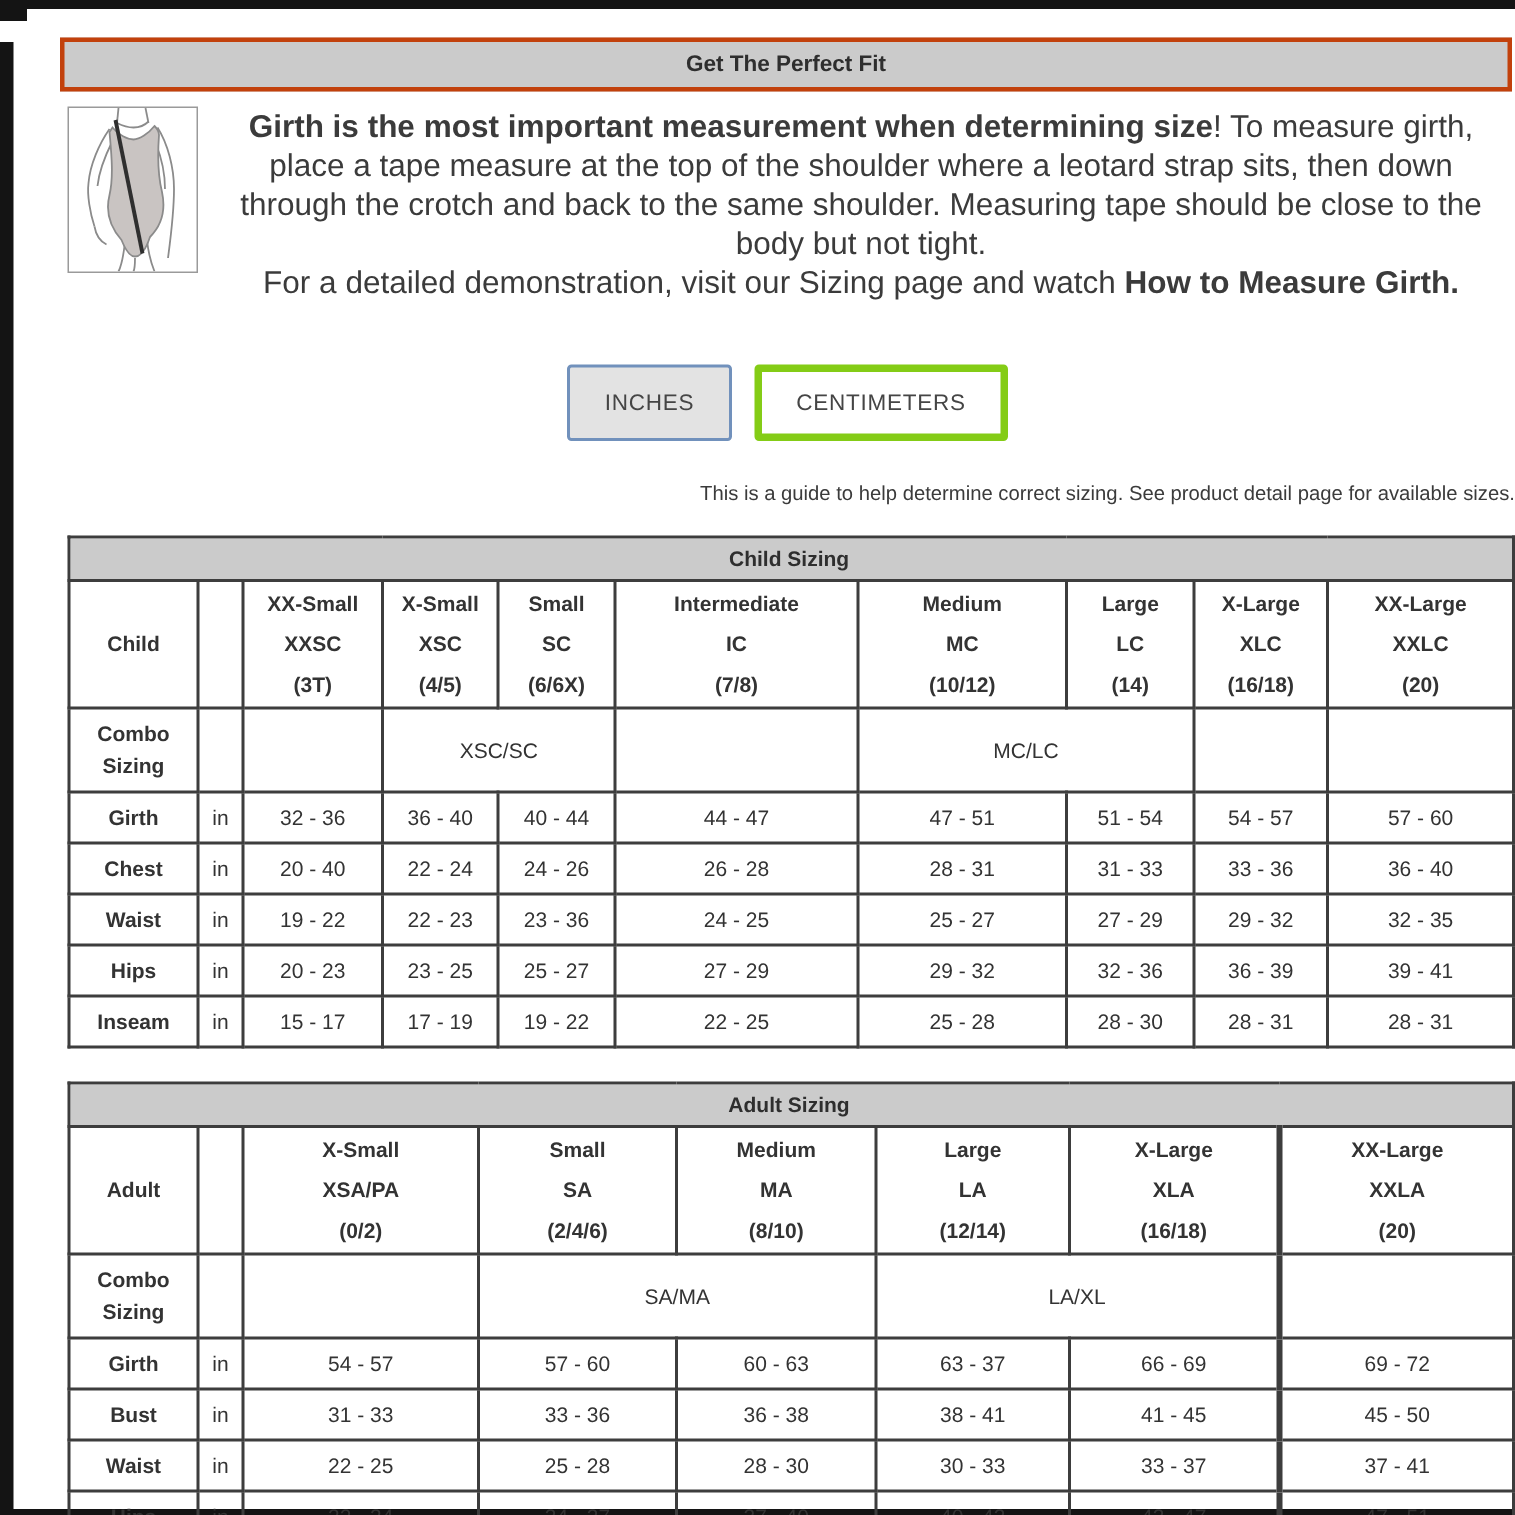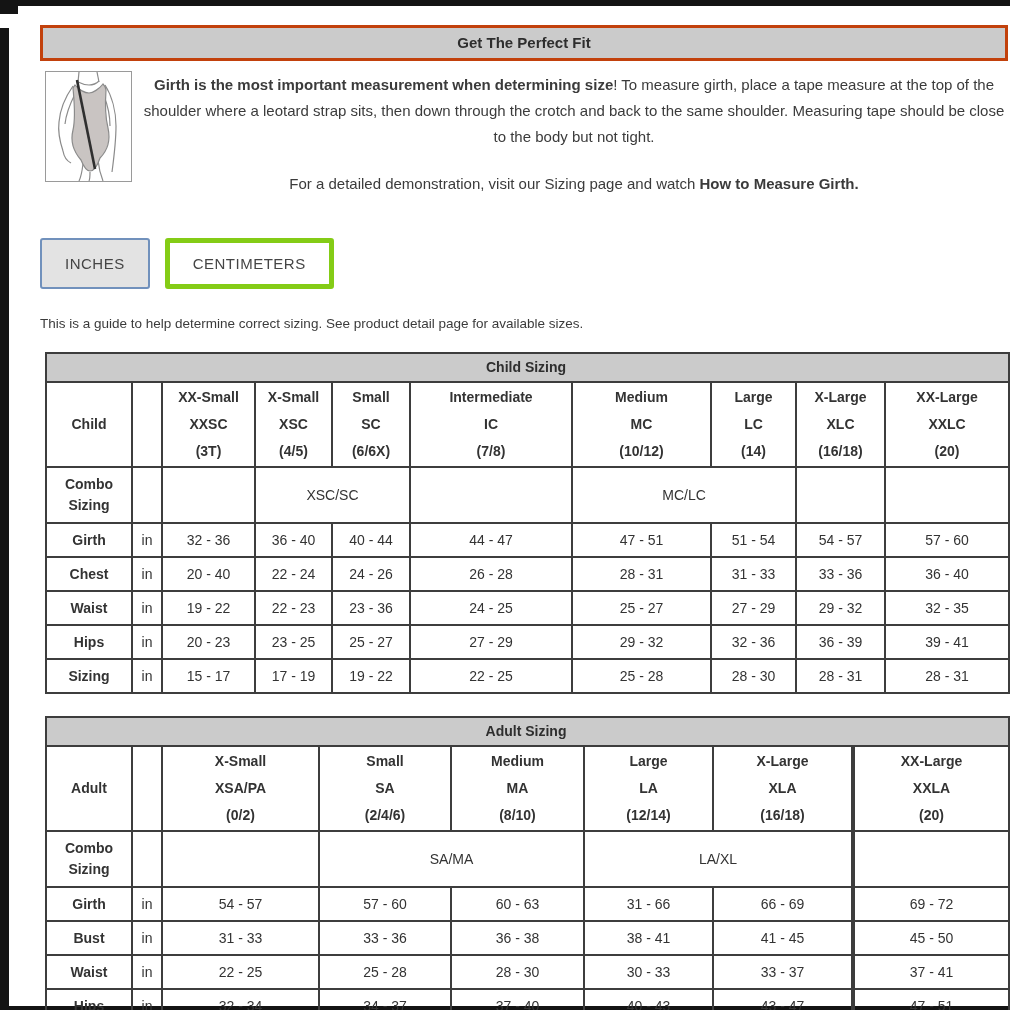--- a/index.html
+++ b/index.html
@@ -21,34 +21,34 @@
     text-align:center; font-weight:bold; font-size:15px; color:#2e2e2e;
     padding:6px 0 7px 0;
   }
 
   .intro { display:flex; margin:10px 0 0 36px; align-items:flex-start; }
   .figure {
     width:87px; height:111px; border:1px solid #9a9a9a; background:#fff;
     flex:none; overflow:hidden;
   }
   .intro-text {
-    flex:1; text-align:center; font-size:15px; line-height:26px;
+    flex:1; text-align:center; font-size:21px; line-height:26px;
     margin:0 4px 0 10px; padding-top:1px; color:#3b3b3b;
   }
-  .demo-line { margin-top:21px; }
-
-  .unit-buttons { display:flex; gap:15px; margin:41px 0 0 31px; }
+  .demo-line { }
+
+  .unit-buttons { display:flex; justify-content:center; gap:15px; margin:41px 0 0 31px; }
   button.unit {
     font-family:inherit; font-size:15px; color:#454545; letter-spacing:0.5px;
     padding:12px 23px; border-radius:3px; cursor:pointer;
   }
   button.unit.active   { background:#e3e3e3; border:2px solid #7191bc; }
   button.unit.inactive { background:#ffffff; border:5px solid #84cc16; }
 
-  .note { text-align:left; font-size:13.5px; margin:27px 0 0 31px; color:#3b3b3b; }
+  .note { text-align:right; font-size:13.5px; margin:27px 0 0 31px; color:#3b3b3b; }
 
   table.sizing {
     border-collapse:collapse; table-layout:fixed; width:963px;
     margin:21px 0 0 36px; font-size:14px; color:#333333;
   }
   table.sizing.second { margin-top:22px; }
   .sizing th, .sizing td {
     border:2px solid #3d3d3d; text-align:center; padding:0; overflow:hidden;
   }
   .sizing .title-row th {
@@ -189,21 +189,21 @@
           <td class="value">20 - 23</td>
           <td class="value">23 - 25</td>
           <td class="value">25 - 27</td>
           <td class="value">27 - 29</td>
           <td class="value">29 - 32</td>
           <td class="value">32 - 36</td>
           <td class="value">36 - 39</td>
           <td class="value">39 - 41</td>
         </tr>
         <tr class="data-row">
-          <th class="rowlabel">Sizing</th>
+          <th class="rowlabel">Inseam</th>
           <td class="unitcol">in</td>
           <td class="value">15 - 17</td>
           <td class="value">17 - 19</td>
           <td class="value">19 - 22</td>
           <td class="value">22 - 25</td>
           <td class="value">25 - 28</td>
           <td class="value">28 - 30</td>
           <td class="value">28 - 31</td>
           <td class="value">28 - 31</td>
         </tr>
@@ -244,21 +244,21 @@
           <td class="combo-cell lastcol" colspan="1"></td>
         </tr>
     </tbody>
     <tbody class="data">
         <tr class="data-row">
           <th class="rowlabel">Girth</th>
           <td class="unitcol">in</td>
           <td class="value">54 - 57</td>
           <td class="value">57 - 60</td>
           <td class="value">60 - 63</td>
-          <td class="value">31 - 66</td>
+          <td class="value">63 - 37</td>
           <td class="value">66 - 69</td>
           <td class="value lastcol">69 - 72</td>
         </tr>
         <tr class="data-row">
           <th class="rowlabel">Bust</th>
           <td class="unitcol">in</td>
           <td class="value">31 - 33</td>
           <td class="value">33 - 36</td>
           <td class="value">36 - 38</td>
           <td class="value">38 - 41</td>

